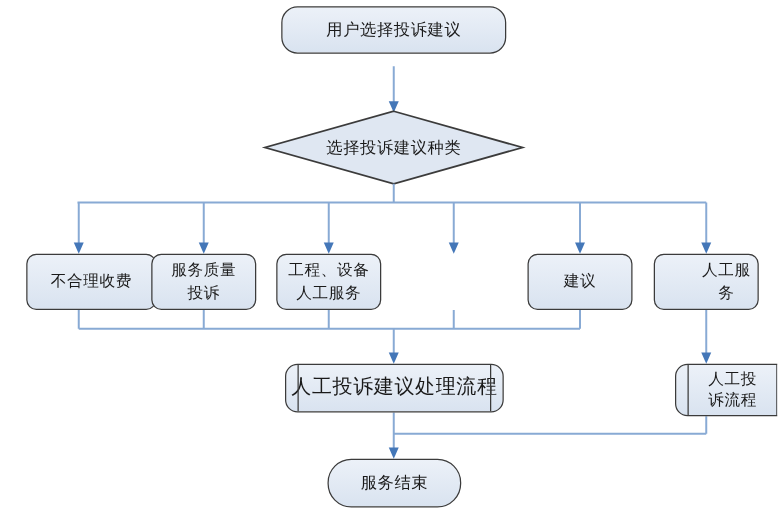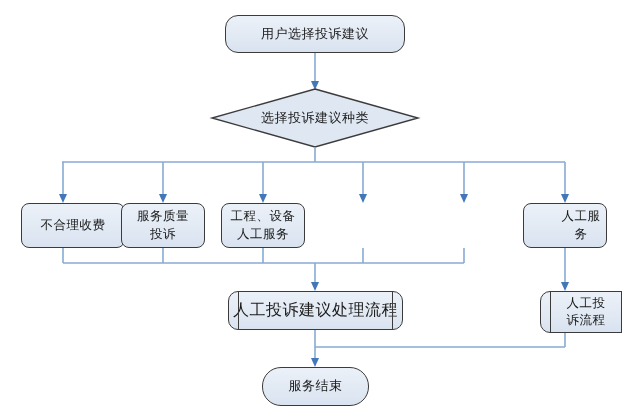--- a/index.html
+++ b/index.html
@@ -118,38 +118,41 @@
 
     <line x1="565" y1="248" x2="565" y2="284"></line>
     <polygon class="arrowhead" points="561,282 569,282 565,291"></polygon>
 
     <line x1="315" y1="330" x2="315" y2="360"></line>
     <line x1="565" y1="333" x2="565" y2="347"></line>
     <line x1="315" y1="347" x2="565" y2="347"></line>
     <polygon class="arrowhead" points="311,358 319,358 315,367"></polygon>
   </svg>
 
-  <div class="node terminator" style="left:225px; top:15px; width:180px; height:38px;">
+  <div class="node terminator" style="left:225px; top:5px; width:180px; height:38px;">
     <span class="node-label" style="font-size:13px;">用户选择投诉建议</span>
   </div>
 
   <div class="decision-label" style="left:240px; top:105px; width:150px; height:26px;">
     <span class="node-label" style="font-size:13px;">选择投诉建议种类</span>
   </div>
 
   <div class="node branch" style="left:21px; top:203px; width:104px; height:45px;">
     <span class="node-label">不合理收费</span>
   </div>
   <div class="node branch" style="left:121px; top:203px; width:84px; height:45px;align-items:center;">
     <span class="node-label">服务质量
 投诉</span>
   </div>
   <div class="node branch" style="left:221px; top:203px; width:84px; height:45px;">
     <span class="node-label">工程、设备
 人工服务</span>
+  </div>
+  <div class="node branch" style="left:422px; top:203px; width:84px; height:45px;">
+    <span class="node-label">建议</span>
   </div>
   <div class="node branch" style="left:523px; top:203px; width:84px; height:45px;padding-left:32px;">
     <span class="node-label">人工服务</span>
   </div>
 
   <div class="node predef" style="left:228px; top:291px; width:175px; height:39px;">
     <div class="pp-bar left"></div>
     <div class="pp-bar right"></div>
     <span class="node-label" style="font-size:16px;">人工投诉建议处理流程</span>
   </div>

